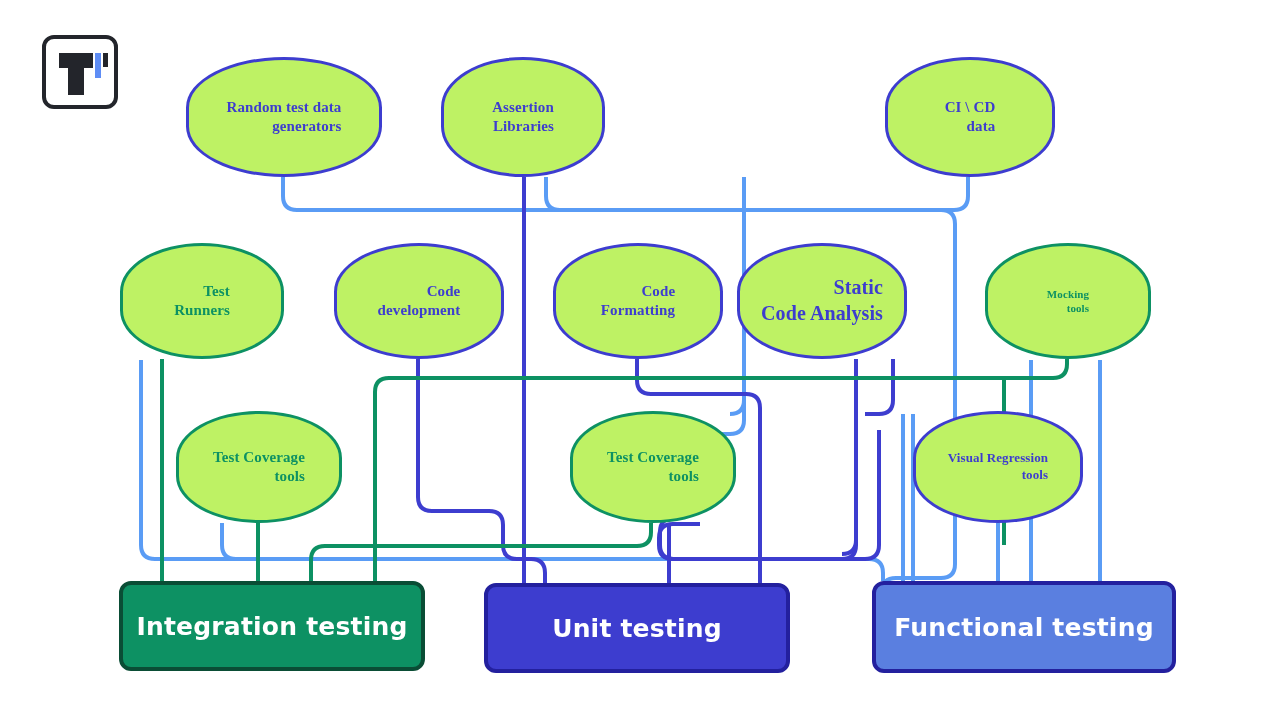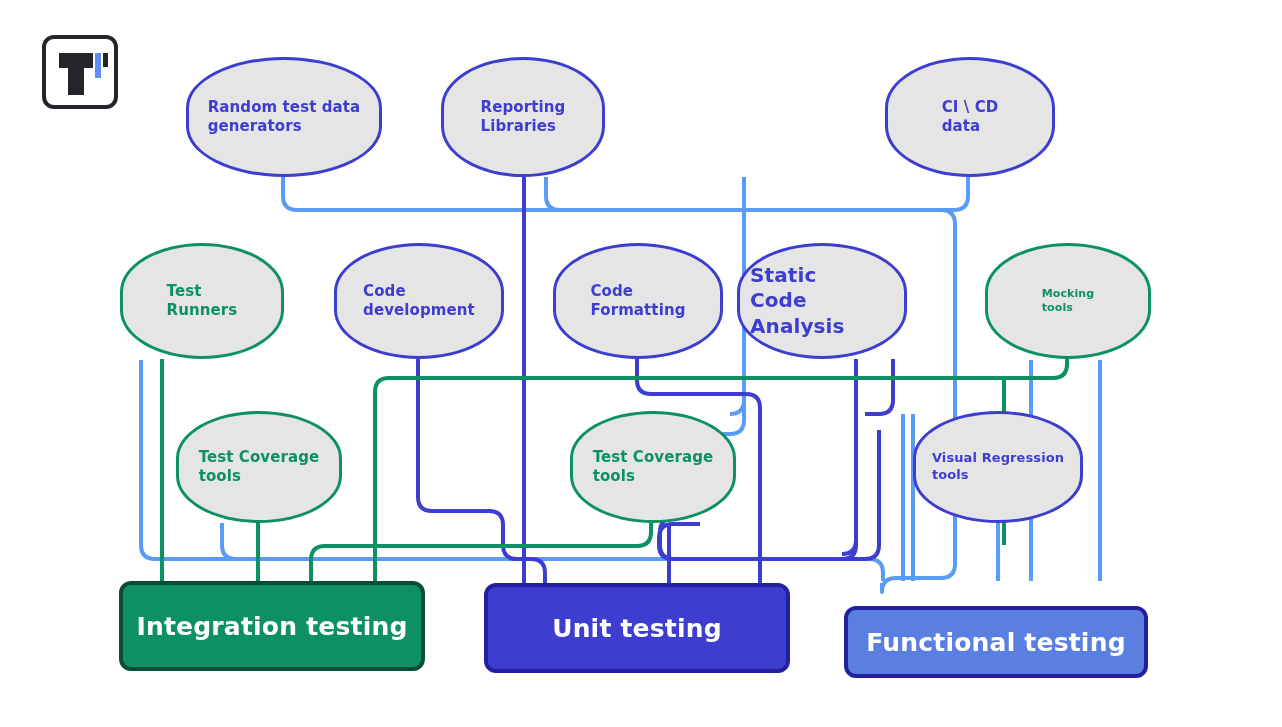--- a/index.html
+++ b/index.html
@@ -26,30 +26,31 @@
   #logo .t-arm{position:absolute;left:13px;top:14px;width:34px;height:15px;background:#23252b;}
   #logo .tick-blue{position:absolute;left:49px;top:14px;width:6px;height:25px;background:#5e8df5;}
   #logo .tick-dark{position:absolute;left:57px;top:14px;width:5px;height:14px;background:#23252b;}
 
   
   .bubble{
     position:absolute;
     box-sizing:border-box;
     border:3px solid #3d3dcf;
     border-radius:50% / 42%;
-    background:#e5e5e5;
+    background:#bef264;
     display:flex;
     align-items:center;
     justify-content:center;
-    text-align:left;
+    text-align:right;
     line-height:1.28;
     font-weight:700;
     color:#3d3dcf;
     letter-spacing:.1px;
     padding:4px 10px;
+    font-family:Liberation Serif, serif;
   }
   .bubble.green{border-color:#0d9163;color:#0d9163;}
   .bubble .lbl{display:block;white-space:pre-line;}
 
   
   .box{
     position:absolute;
     box-sizing:border-box;
     border-radius:12px;
     display:flex;align-items:center;justify-content:center;
@@ -133,21 +134,21 @@
 
       <path d="M1004,378 L1004,545"></path>
     </g>
   </svg>
 
   <div class="bubble" style="left:186px;top:57px;width:196px;height:120px;font-size:15px;">
     <span class="lbl">Random test data
 generators</span>
   </div>
   <div class="bubble" style="left:441px;top:57px;width:164px;height:120px;font-size:15px;">
-    <span class="lbl">Reporting
+    <span class="lbl">Assertion
 Libraries</span>
   </div>
   <div class="bubble" style="left:885px;top:57px;width:170px;height:120px;font-size:15px;">
     <span class="lbl">CI \ CD
 data</span>
   </div>
 
   <div class="bubble green" style="left:120px;top:243px;width:164px;height:116px;font-size:15px;">
     <span class="lbl">Test
 Runners</span>
@@ -181,17 +182,17 @@
     <span class="lbl">Visual Regression
 tools</span>
   </div>
 
   <div class="box unit" style="left:484px;top:583px;width:306px;height:90px;">
     <span>Unit testing</span>
   </div>
   <div class="box integration" style="left:119px;top:581px;width:306px;height:90px;">
     <span>Integration testing</span>
   </div>
-  <div class="box functional" style="left:844px;top:581px;width:304px;height:72px;margin-top:25px;">
+  <div class="box functional" style="left:872px;top:581px;width:304px;height:92px;">
     <span>Functional testing</span>
   </div>
 
 </div>
 
 </body></html>

